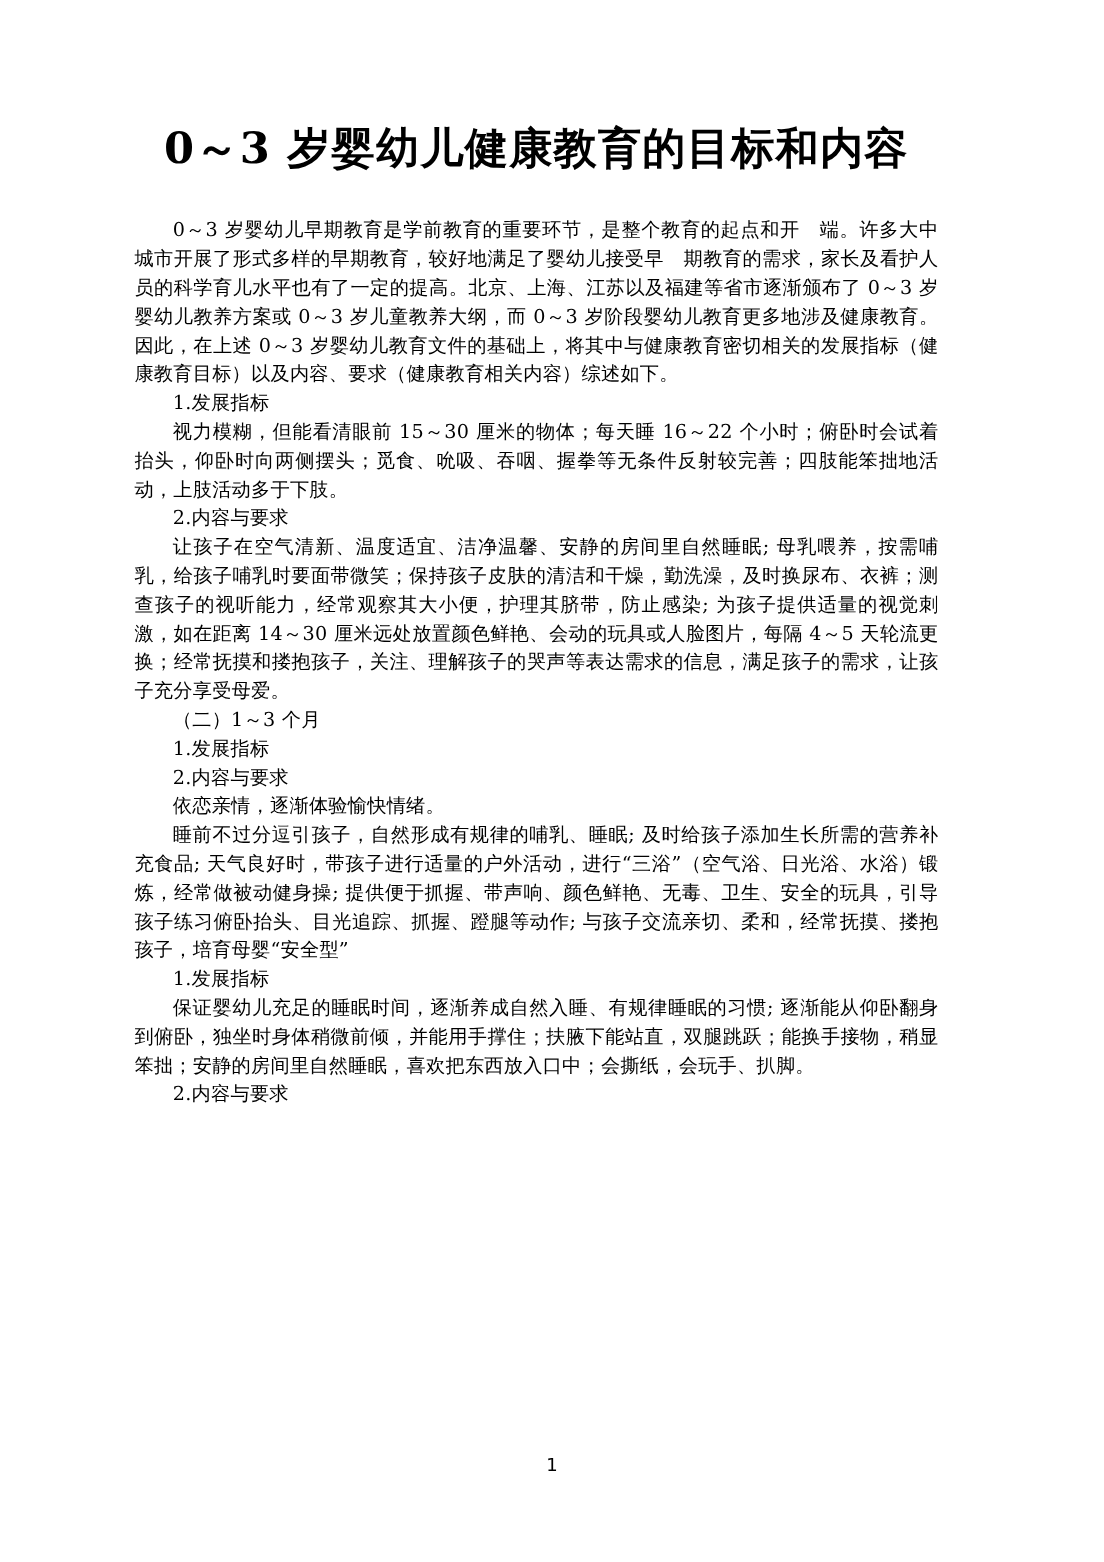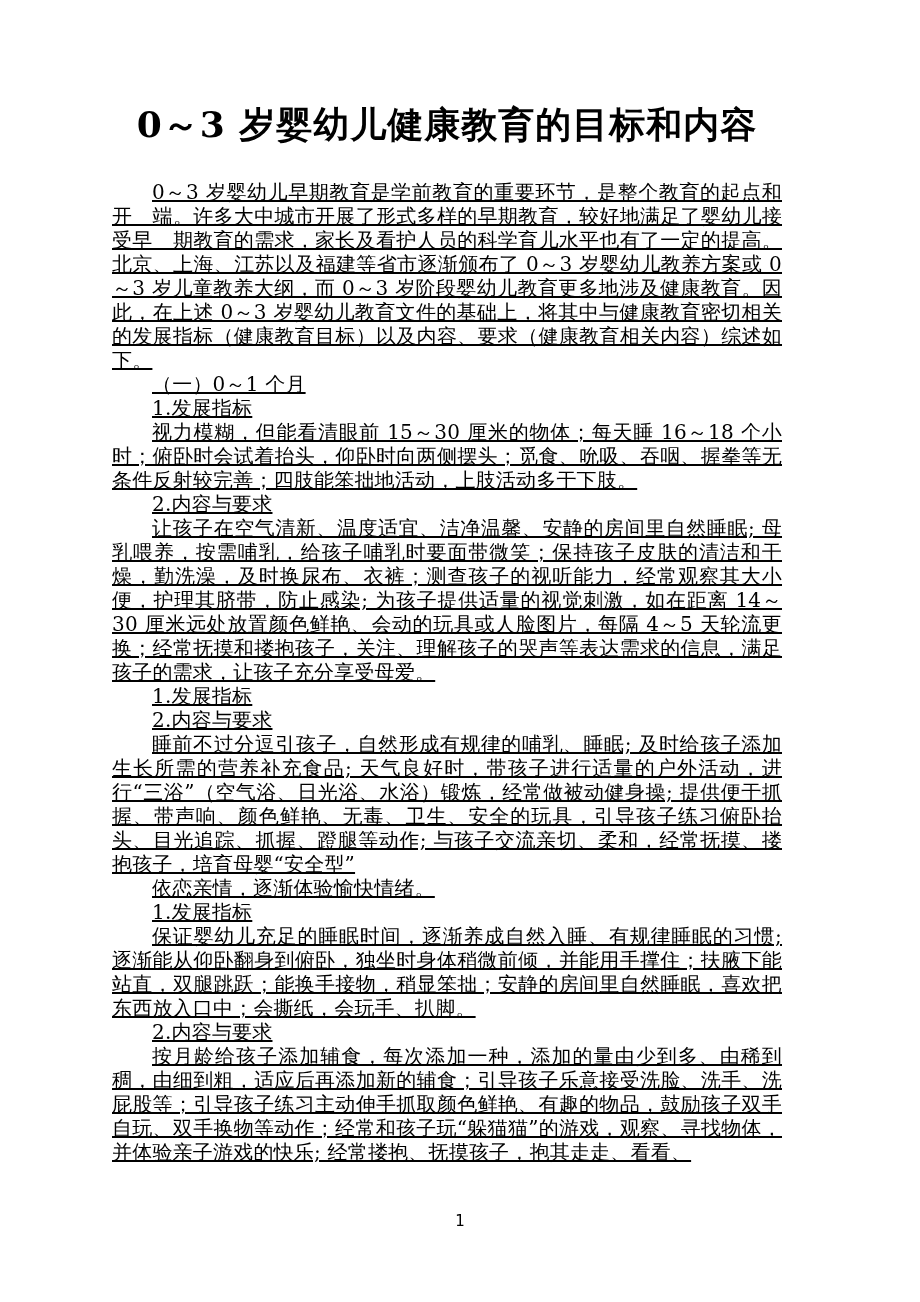--- a/index.html
+++ b/index.html
@@ -22,27 +22,26 @@
     margin: 0 0 26px 0;
     font-size: 36px;
     font-weight: bold;
     line-height: 60px;
     text-align: center;
     letter-spacing: 1px;
     white-space: nowrap;
   }
   .doc-body p.para {
     margin: 0;
-    font-size: 20px;
+    font-size: 16px;
     line-height: 24px;
     text-align: justify;
     text-justify: inter-ideograph;
     text-indent: 2em;
     letter-spacing: 0.2px;
-    text-decoration: underline;
   }
   .page-footer {
     position: absolute;
     left: 0;
     right: 0;
     bottom: 72px;
     text-align: center;
     font-size: 15px;
     font-family: "DejaVu Sans", "Liberation Sans", sans-serif;
     color: #000000;
@@ -50,32 +49,31 @@
 </style>
 </head>
 <body>
 
 <div class="page">
 
   <h1 class="doc-title">0～3 岁婴幼儿健康教育的目标和内容</h1>
 
   <div class="doc-body">
     <p class="para">0～3 岁婴幼儿早期教育是学前教育的重要环节，是整个教育的起点和开　端。许多大中城市开展了形式多样的早期教育，较好地满足了婴幼儿接受早　期教育的需求，家长及看护人员的科学育儿水平也有了一定的提高。北京、上海、江苏以及福建等省市逐渐颁布了 0～3 岁婴幼儿教养方案或 0～3 岁儿童教养大纲，而 0～3 岁阶段婴幼儿教育更多地涉及健康教育。因此，在上述 0～3 岁婴幼儿教育文件的基础上，将其中与健康教育密切相关的发展指标（健康教育目标）以及内容、要求（健康教育相关内容）综述如下。</p>
-    <p class="para">（一）0～1 个月</p>
     <p class="para">1.发展指标</p>
-    <p class="para">视力模糊，但能看清眼前 15～30 厘米的物体；每天睡 16～18 个小时；俯卧时会试着抬头，仰卧时向两侧摆头；觅食、吮吸、吞咽、握拳等无条件反射较完善；四肢能笨拙地活动，上肢活动多于下肢。</p>
+    <p class="para">视力模糊，但能看清眼前 15～30 厘米的物体；每天睡 16～22 个小时；俯卧时会试着抬头，仰卧时向两侧摆头；觅食、吮吸、吞咽、握拳等无条件反射较完善；四肢能笨拙地活动，上肢活动多于下肢。</p>
     <p class="para">2.内容与要求</p>
     <p class="para">让孩子在空气清新、温度适宜、洁净温馨、安静的房间里自然睡眠; 母乳喂养，按需哺乳，给孩子哺乳时要面带微笑；保持孩子皮肤的清洁和干燥，勤洗澡，及时换尿布、衣裤；测查孩子的视听能力，经常观察其大小便，护理其脐带，防止感染; 为孩子提供适量的视觉刺激，如在距离 14～30 厘米远处放置颜色鲜艳、会动的玩具或人脸图片，每隔 4～5 天轮流更换；经常抚摸和搂抱孩子，关注、理解孩子的哭声等表达需求的信息，满足孩子的需求，让孩子充分享受母爱。</p>
+    <p class="para">（二）1～3 个月</p>
     <p class="para">1.发展指标</p>
     <p class="para">2.内容与要求</p>
+    <p class="para">依恋亲情，逐渐体验愉快情绪。</p>
     <p class="para">睡前不过分逗引孩子，自然形成有规律的哺乳、睡眠; 及时给孩子添加生长所需的营养补充食品; 天气良好时，带孩子进行适量的户外活动，进行“三浴”（空气浴、日光浴、水浴）锻炼，经常做被动健身操; 提供便于抓握、带声响、颜色鲜艳、无毒、卫生、安全的玩具，引导孩子练习俯卧抬头、目光追踪、抓握、蹬腿等动作; 与孩子交流亲切、柔和，经常抚摸、搂抱孩子，培育母婴“安全型”</p>
-    <p class="para">依恋亲情，逐渐体验愉快情绪。</p>
     <p class="para">1.发展指标</p>
     <p class="para">保证婴幼儿充足的睡眠时间，逐渐养成自然入睡、有规律睡眠的习惯; 逐渐能从仰卧翻身到俯卧，独坐时身体稍微前倾，并能用手撑住；扶腋下能站直，双腿跳跃；能换手接物，稍显笨拙；安静的房间里自然睡眠，喜欢把东西放入口中；会撕纸，会玩手、扒脚。</p>
     <p class="para">2.内容与要求</p>
-    <p class="para">按月龄给孩子添加辅食，每次添加一种，添加的量由少到多、由稀到稠，由细到粗，适应后再添加新的辅食；引导孩子乐意接受洗脸、洗手、洗屁股等；引导孩子练习主动伸手抓取颜色鲜艳、有趣的物品，鼓励孩子双手自玩、双手换物等动作；经常和孩子玩“躲猫猫”的游戏，观察、寻找物体，并体验亲子游戏的快乐; 经常搂抱、抚摸孩子，抱其走走、看看、</p>
   </div>
 
   <div class="page-footer">
     <span>1</span>
   </div>
 
 </div>
 
 </body></html>

